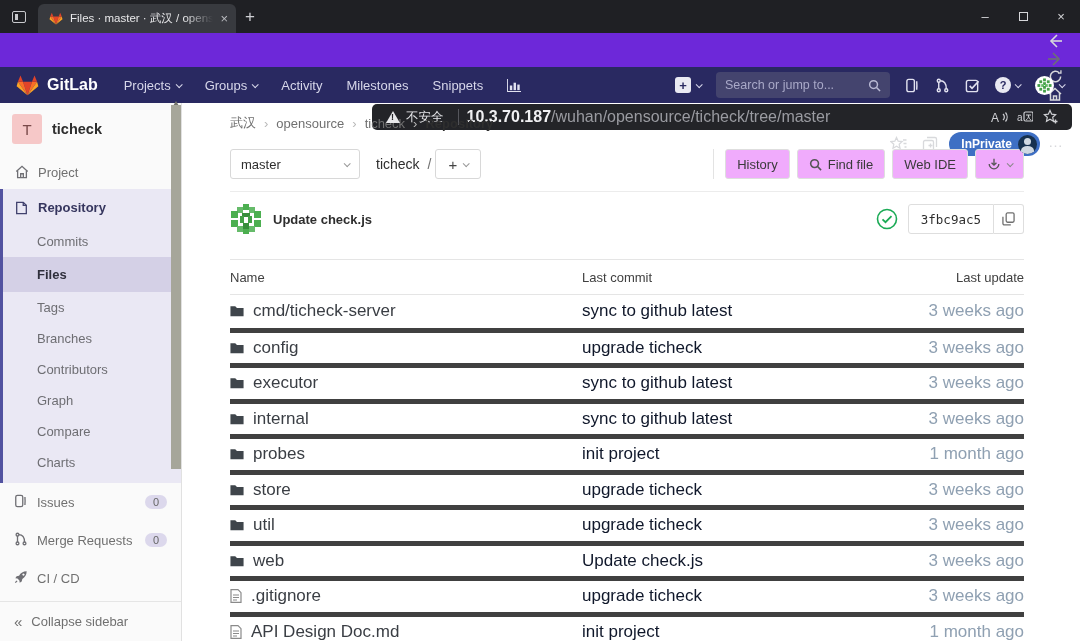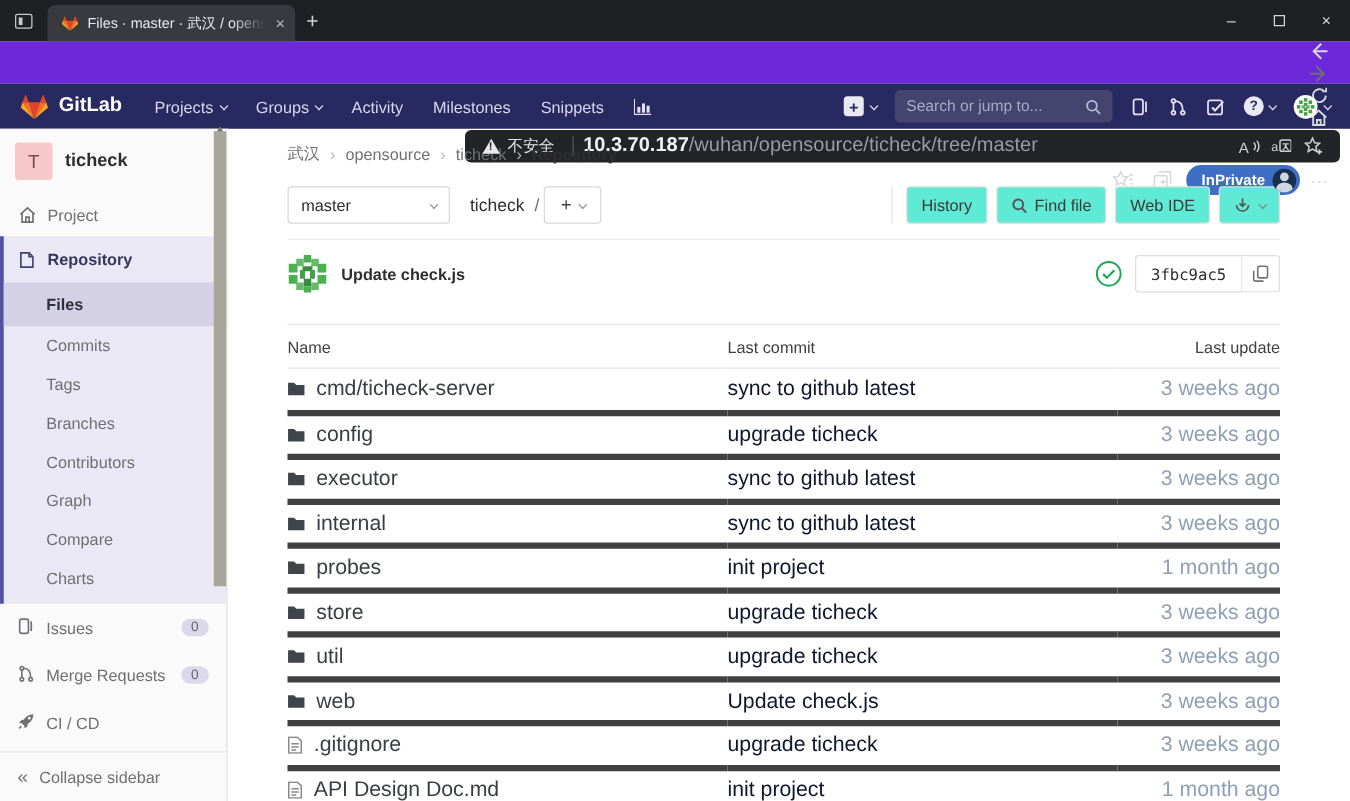--- a/index.html
+++ b/index.html
@@ -95,21 +95,21 @@
 
   .actions-row { margin-top:16px; height:30px; display:flex; align-items:center; }
   .branch-select { width:130px; height:30px; border:1px solid #d8d8d8; border-radius:3px; background:#fff; display:flex; align-items:center; padding:0 10px; font-size:13px; color:#2e2e2e; }
   .branch-select .chev { margin-left:auto; color:#999; }
   .path-project { margin-left:16px; font-size:14px; color:#2e2e2e; }
   .path-slash { margin:0 4px 0 8px; font-size:14px; color:#707070; }
   .plus-btn { width:46px; height:30px; border:1px solid #d8d8d8; border-radius:3px; background:#fff; display:flex; align-items:center; justify-content:center; gap:6px; font-size:15px; color:#444; }
   .plus-btn .chev { color:#999; }
   .actions-right { margin-left:auto; display:flex; align-items:center; gap:7px; }
   .v-divider { width:1px; height:30px; background:#e3e3e3; margin-right:4px; }
-  .btn { height:30px; border:1px solid #dedede; border-radius:3px; background:#5eead4; display:flex; align-items:center; justify-content:center; padding:0 11px; font-size:13px; color:#3a3a3a; gap:6px; }
+  .btn { height:30px; border:1px solid #dedede; border-radius:3px; background:#f0abfc; display:flex; align-items:center; justify-content:center; padding:0 11px; font-size:13px; color:#3a3a3a; gap:6px; }
   .btn .chev { color:#888; }
   .btn-ic { color:#555; display:flex; align-items:center; }
 
   .commit-block { margin-top:12px; border-top:1px solid #ececec; padding-top:11px; display:flex; align-items:center; }
   .identicon { width:32px; height:32px; border-radius:3px; overflow:hidden; flex:0 0 auto; }
   .commit-text { margin-left:11px; }
   .commit-title { font-size:13px; font-weight:bold; color:#2e2e2e; }
   .commit-meta { font-size:13px; color:#9c9c9c; margin-top:3px; }
   .commit-author { color:#3a3a3a; }
   .commit-right { margin-left:auto; display:flex; align-items:center; gap:10px; }
@@ -347,26 +347,26 @@
         <div class="repo-title">
           <span class="ic">
             <svg width="13" height="14" viewBox="0 0 14 16" fill="none" stroke="currentColor" stroke-width="1.5">
                 <path d="M1.5 1.5 H9 L12.5 5 V14.5 H1.5 Z"></path>
                 <path d="M9 1.5 V5 H12.5"></path>
               </svg>
           </span>
           <span>Repository</span>
         </div>
 
+          <div class="repo-sub">
+            <span>Commits</span>
+          </div>
+
           <div class="repo-sub active">
             <span>Files</span>
-          </div>
-
-          <div class="repo-sub">
-            <span>Commits</span>
           </div>
 
           <div class="repo-sub">
             <span>Tags</span>
           </div>
 
           <div class="repo-sub">
             <span>Branches</span>
           </div>
 

